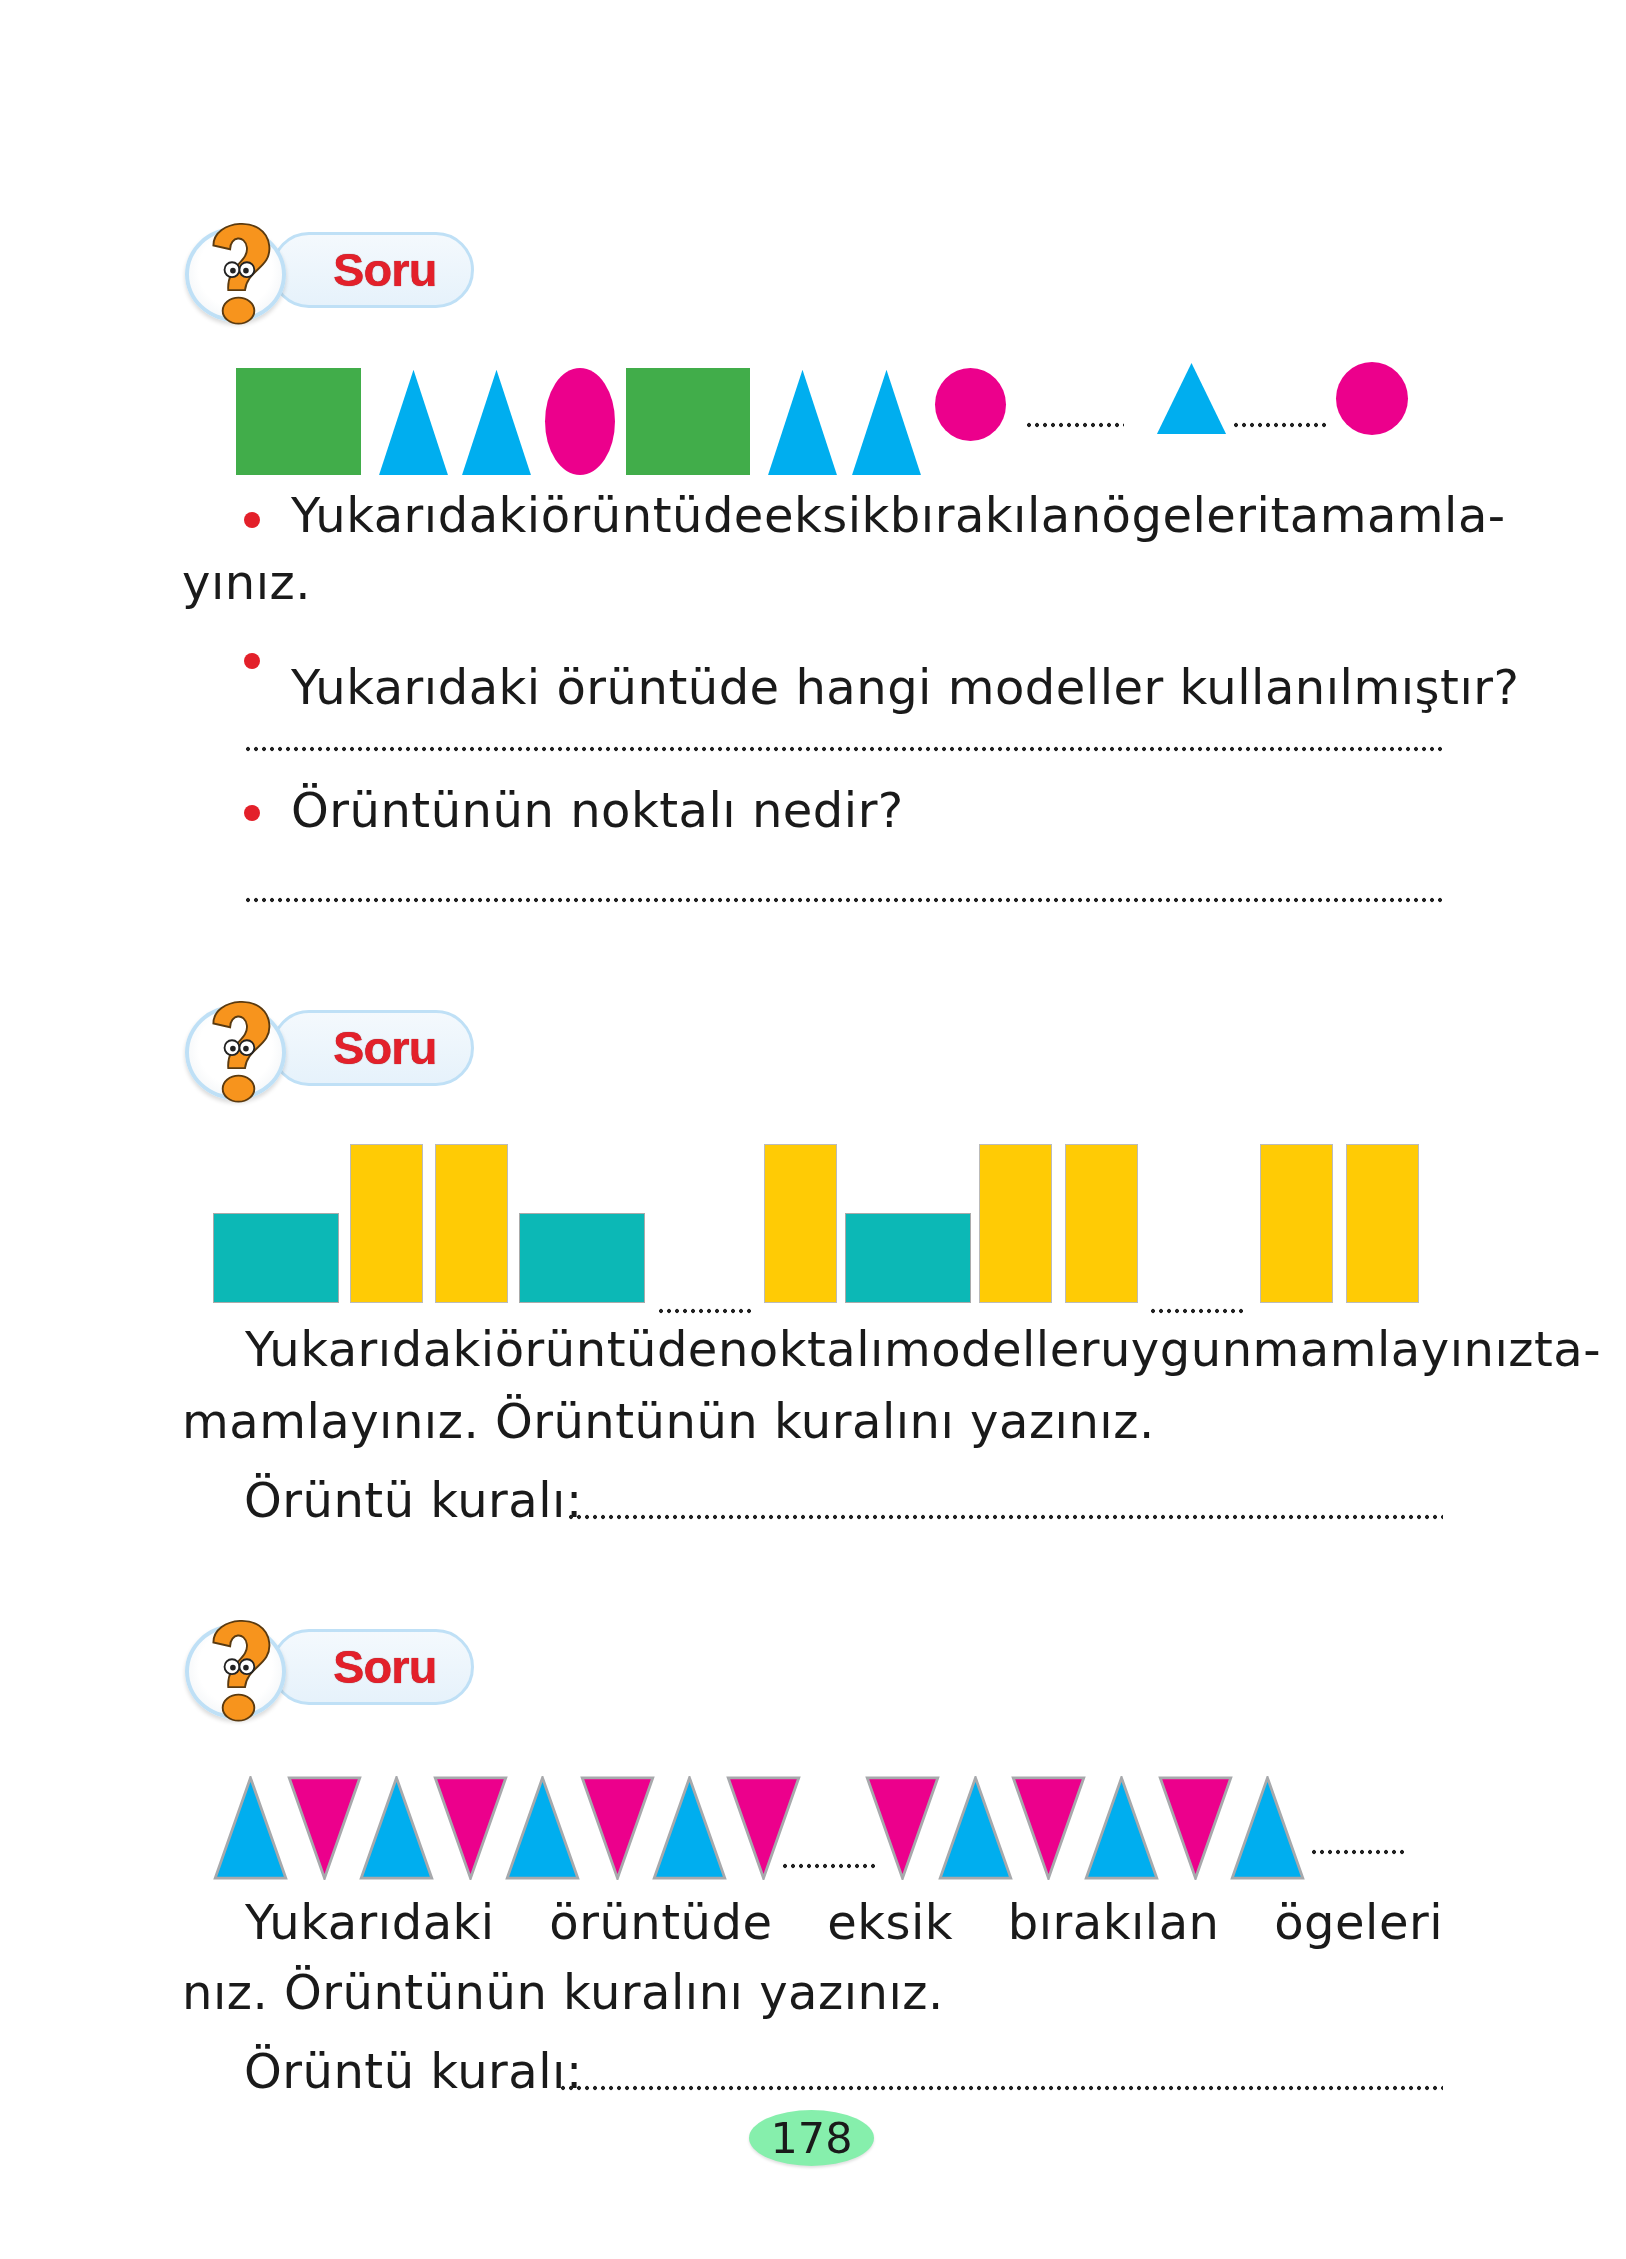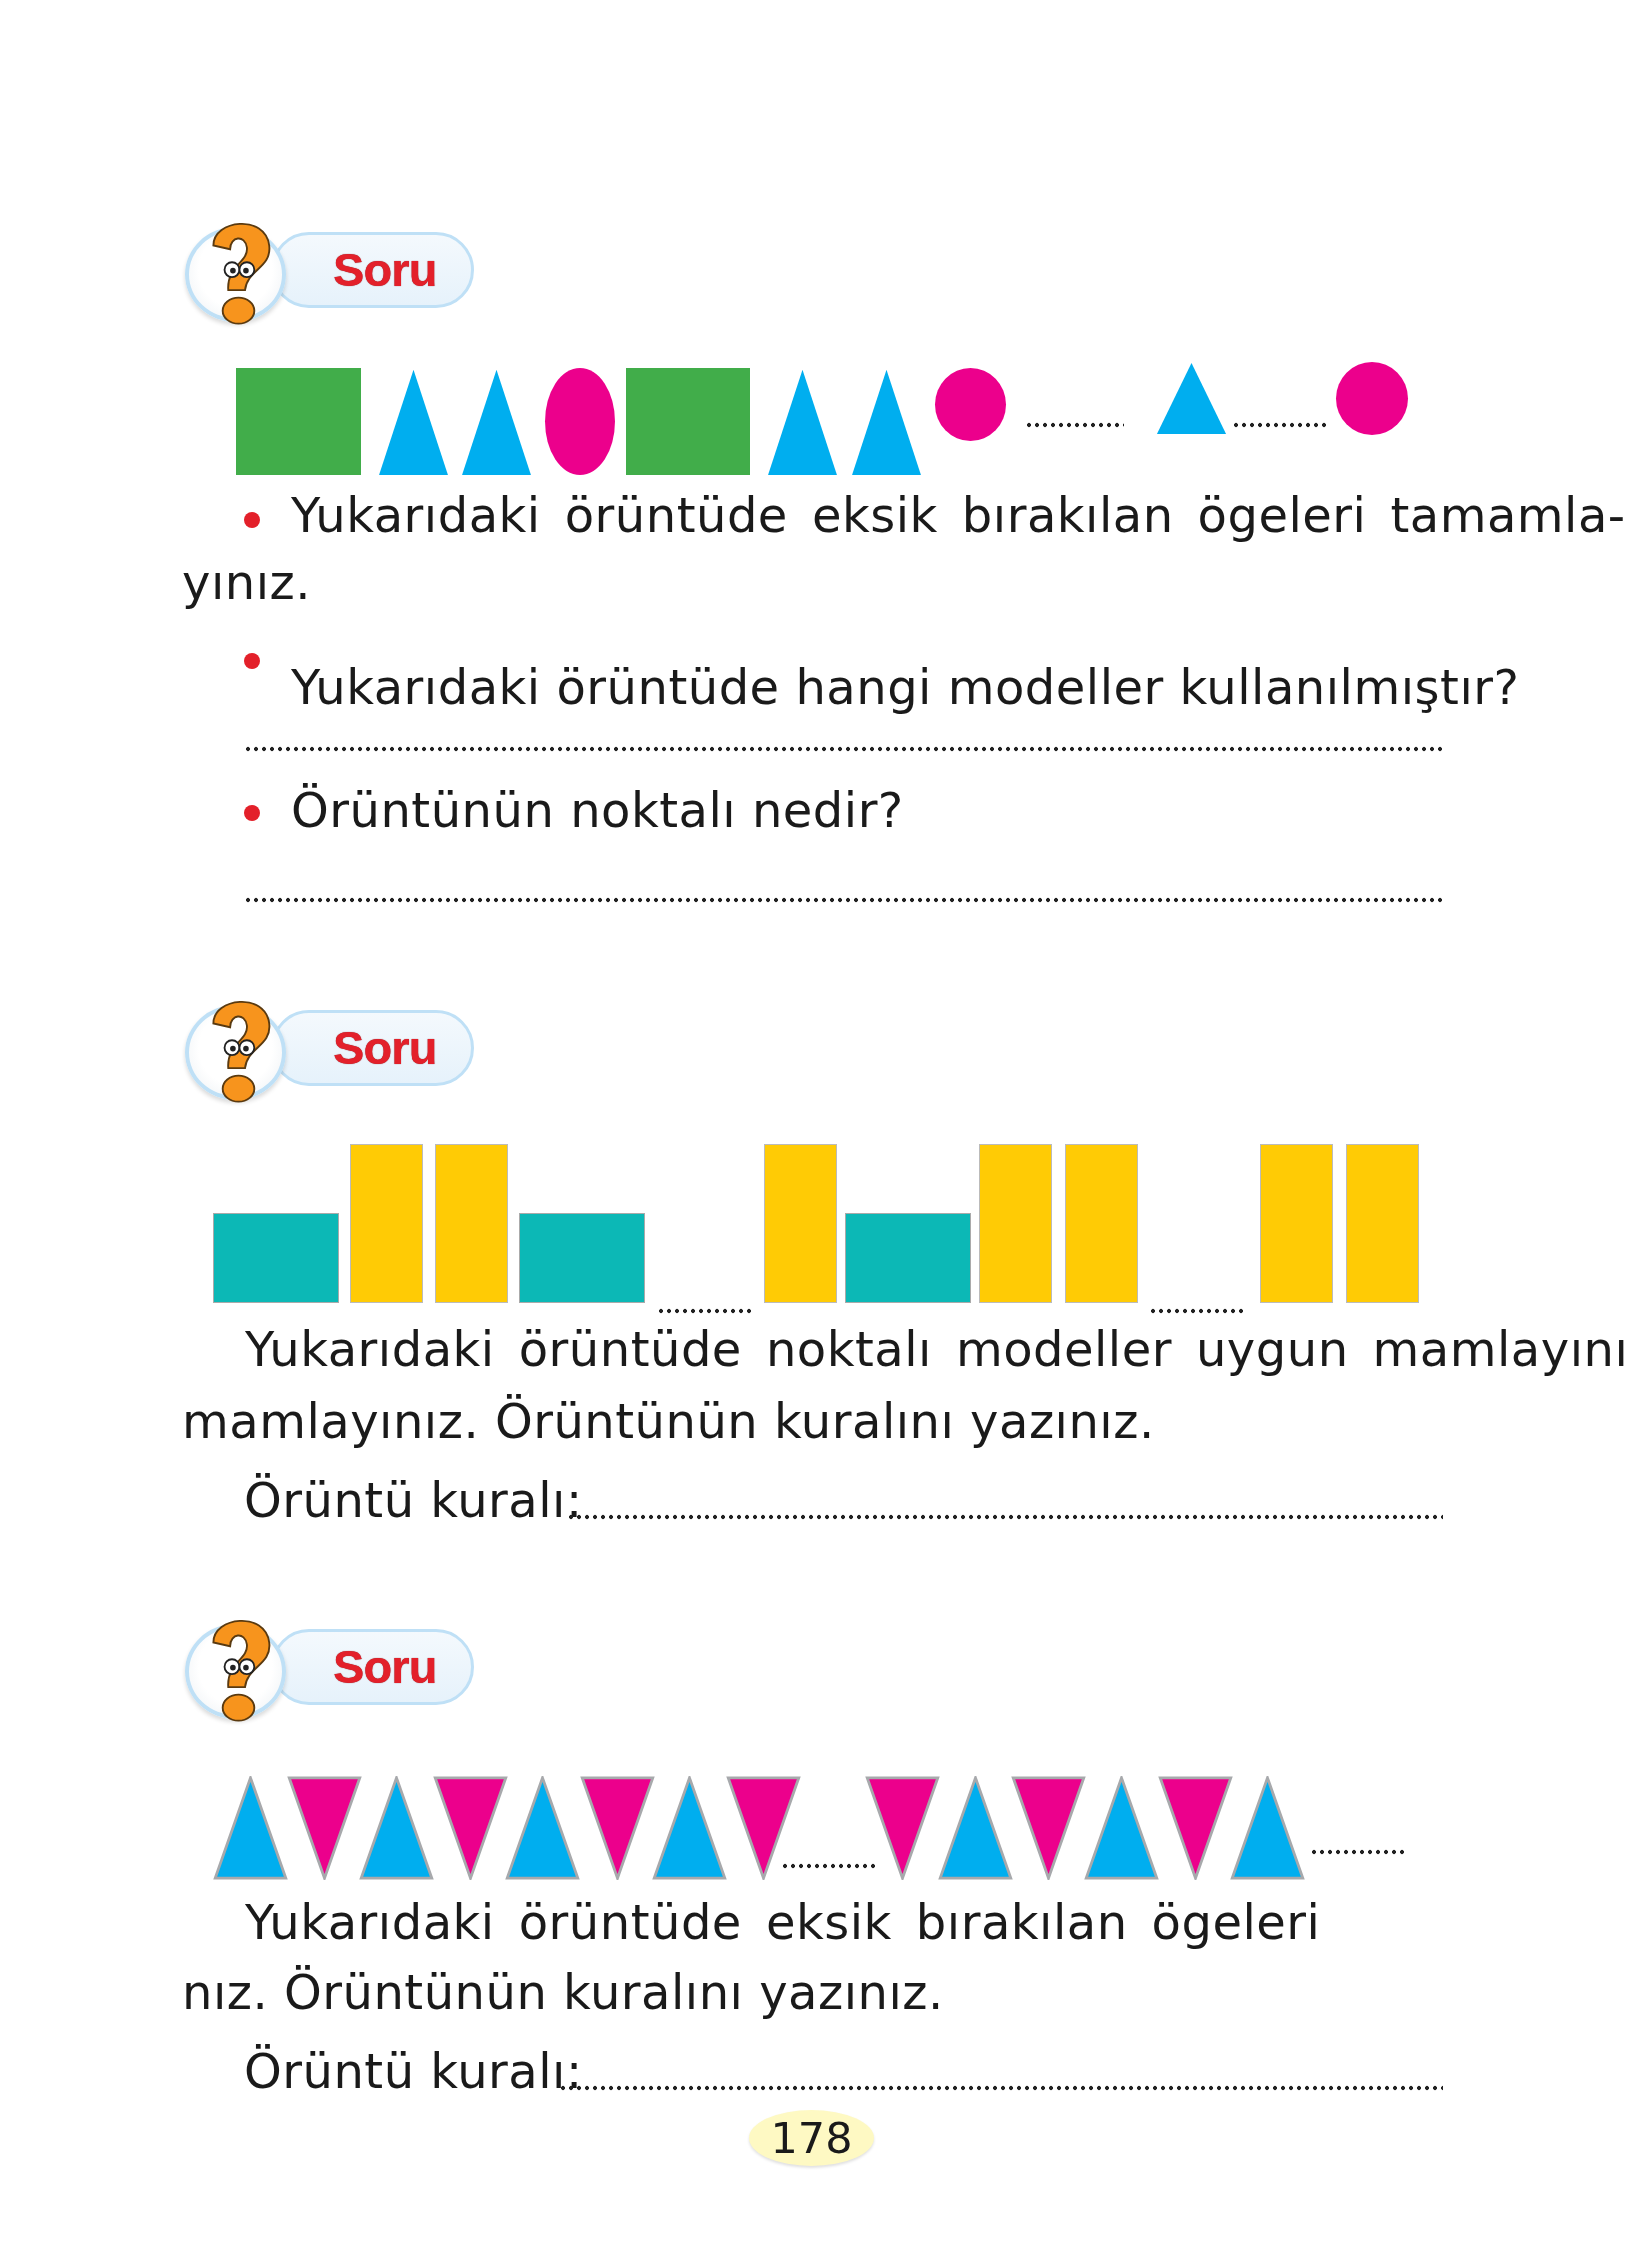--- a/index.html
+++ b/index.html
@@ -11,28 +11,28 @@
      background:linear-gradient(#f4f9fd,#e6f2fb);border:3.7px solid #bfe0f6;box-sizing:border-box;}
   .badge .circle{position:absolute;left:0;top:0;width:101px;height:95px;border-radius:50%;
      background:radial-gradient(circle at 50% 45%,#ffffff 55%,#e9eef2 100%);border:4.7px solid #bfe0f6;
      box-sizing:border-box;box-shadow:0 2.8px 4.7px rgba(0,0,0,0.15);}
   .badge .label{position:absolute;left:136px;top:15px;font-family:"Liberation Sans",sans-serif;
      font-weight:bold;font-size:47px;color:#e3202a;letter-spacing:-0.9px;
      text-shadow:0 0 0.9px #7a1014;margin-left:12px;}
   .badge svg{position:absolute;left:1.9px;top:-15px;}
   
   .line{position:absolute;font-size:48px;line-height:56px;white-space:nowrap;letter-spacing:0.5px;}
-  .just{display:flex;gap:24px;}
+  .just{display:flex;justify-content:space-between;}
   .bullet{position:absolute;width:16px;height:16px;border-radius:50%;background:#e3202a;}
   .dots{position:absolute;height:5.6px;
      background-image:radial-gradient(circle,#222 1.7px,transparent 2.1px);
      background-size:8px 5.6px;background-repeat:repeat-x;}
   .shape{position:absolute;}
   .pagenum{position:absolute;left:749px;top:2110px;width:125px;height:56px;border-radius:50%;
-     background:#fef9c3;box-shadow:0 1.9px 2.8px rgba(0,0,0,0.12);
+     background:#86efac;box-shadow:0 1.9px 2.8px rgba(0,0,0,0.12);
      text-align:center;font-size:43px;line-height:56px;color:#1a1a1a;}
 </style>
 </head>
 <body>
 
 <div class="badge" style="left:185px;top:227px;">
   <div class="pill"></div>
   <div class="circle"></div>
   <svg width="103" height="121" viewBox="0 0 110 130">
     <path d="M28 36 C28 8 84 2 88 36 C91 60 64 62 62 84 L44 84 C42 58 66 54 64 38 C62 24 46 26 46 40 Z" fill="#f7941d" stroke="#5a3a10" stroke-width="2"></path>

